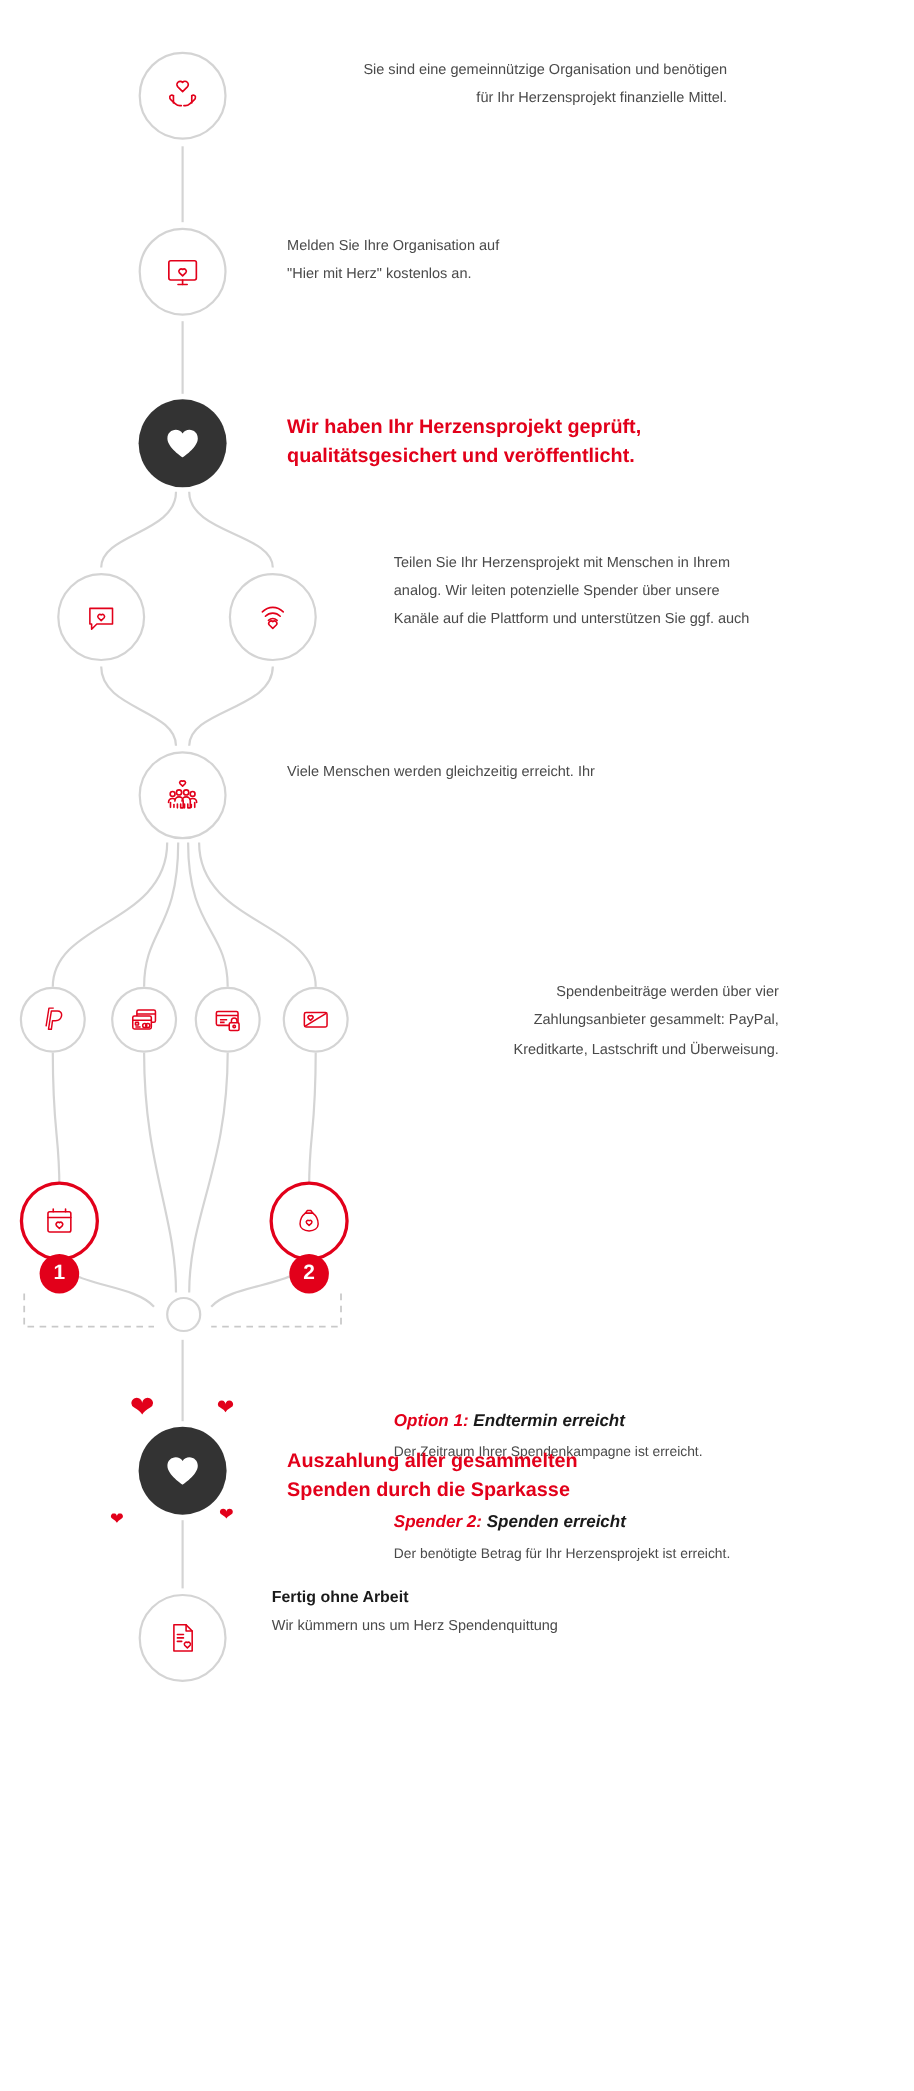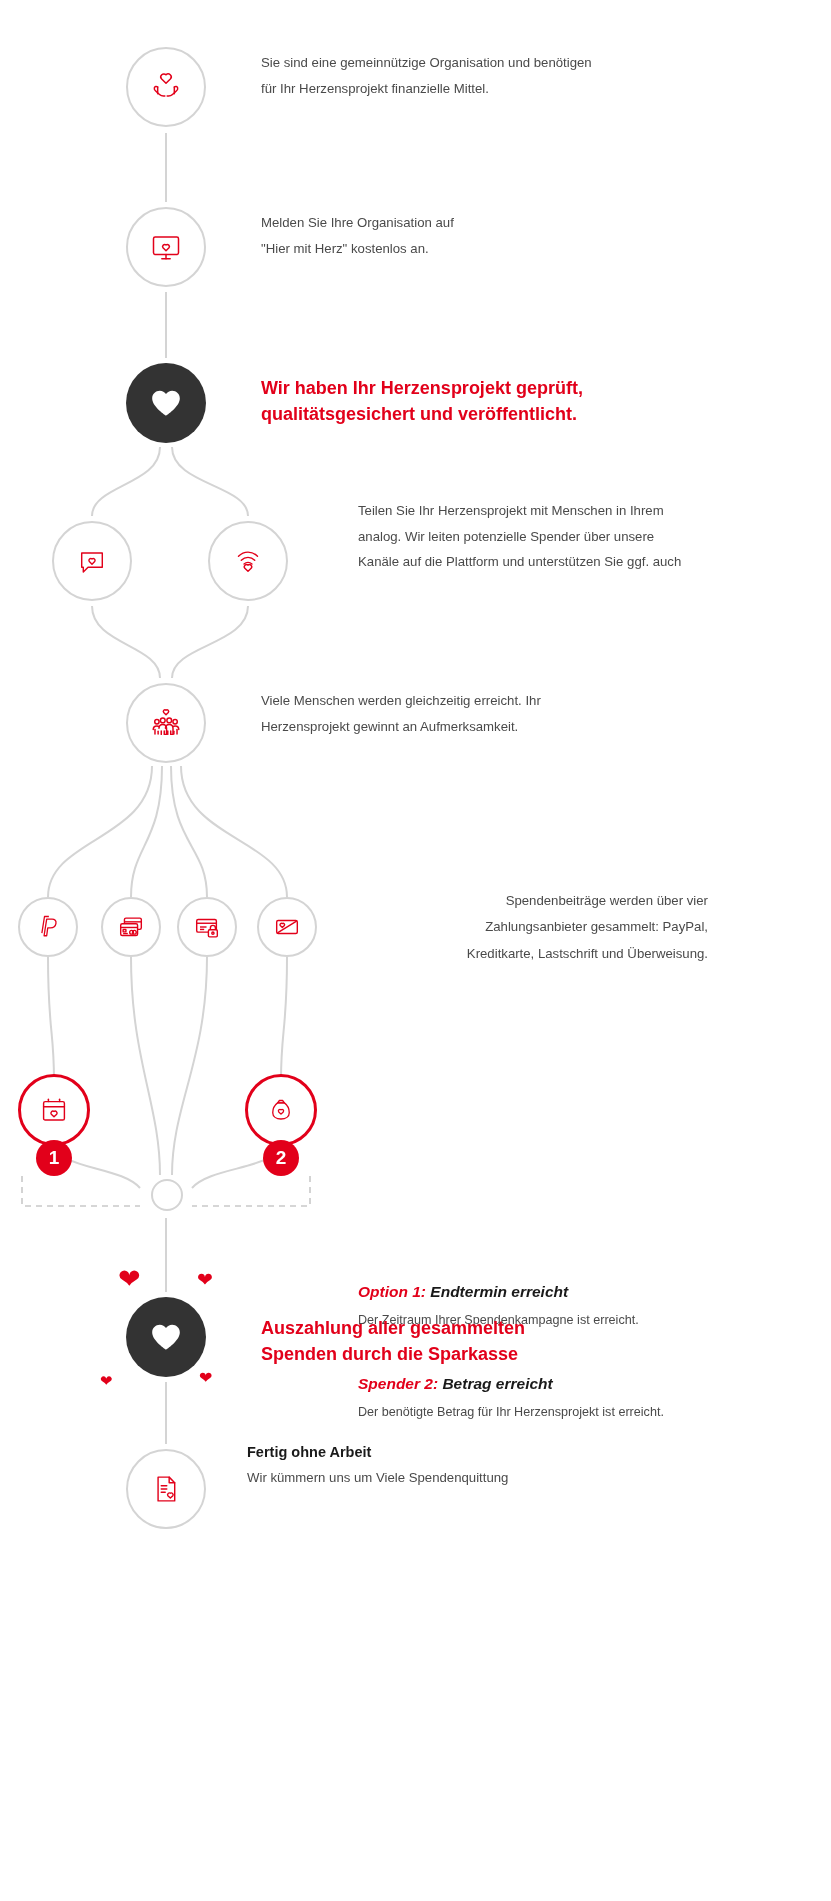--- a/index.html
+++ b/index.html
@@ -130,21 +130,21 @@
     <span>
       <svg width="40" height="40" viewBox="0 0 48 48" fill="none" stroke="#e2001a" stroke-width="1.8" stroke-linecap="round" stroke-linejoin="round">
         <path d="M24 19.5l-5.2-5.1a3.6 3.6 0 0 1 5.2-5 3.6 3.6 0 0 1 5.2 5z"></path>
         <path d="M14 24c-1.6-1.2-3.6-.6-4 1.2-.3 1.4.4 2.6 1.6 3.6l4.6 4.2c1.3 1.2 3 1.9 4.8 1.9h1.6"></path>
         <path d="M34 24c1.6-1.2 3.6-.6 4 1.2.3 1.4-.4 2.6-1.6 3.6l-4.6 4.2c-1.3 1.2-3 1.9-4.8 1.9h-1.6"></path>
         <path d="M14 24v8"></path>
           <path d="M34 24v8"></path>
       </svg>
     </span>
   </div>
-  <div class="txt" style="left:261px; top:50px; width:400px;">
+  <div class="txt" style="left:261px; top:50px; width:400px;text-align:right;">
     <div>Sie sind eine gemeinnützige Organisation und benötigen</div>
     <div>für Ihr Herzensprojekt finanzielle Mittel.</div>
   </div>
 
   <div class="node outline" style="left:126px; top:207px; width:80px; height:80px;">
     <span>
       <svg width="40" height="40" viewBox="0 0 48 48" fill="none" stroke="#e2001a" stroke-width="1.8" stroke-linecap="round" stroke-linejoin="round">
         <rect x="9" y="12" width="30" height="21" rx="2"></rect>
         <path d="M19 38h10"></path>
           <path d="M24 33v5"></path>
@@ -209,21 +209,20 @@
           <path d="M15 36.5v-3"></path>
         <circle cx="34.4" cy="22.6" r="2.5"></circle>
         <path d="M38.6 31.5c0-2.5-1.8-4.2-4.2-4.2-1 0-1.9.3-2.6.8"></path>
         <path d="M36.6 36.5v-5"></path>
           <path d="M33 36.5v-3"></path>
       </svg>
     </span>
   </div>
   <div class="txt" style="left:261px; top:688px; width:400px;">
     <div>Viele Menschen werden gleichzeitig erreicht. Ihr</div>
-    <div>Herzensprojekt gewinnt an Aufmerksamkeit.</div>
   </div>
 
   <div class="node outline" style="left:18px; top:897px; width:60px; height:60px;">
     <span>
       <svg width="28" height="28" viewBox="0 0 32 32" fill="none" stroke="#e2001a" stroke-width="1.5" stroke-linejoin="round">
         <path d="M11.5 26l3-19h6.2c3 0 4.9 1.8 4.4 4.8-.5 3.3-3 5.2-6.4 5.2h-3l-1.2 9z"></path>
         <path d="M9 23l3-19h5"></path>
       </svg>
     </span>
   </div>
@@ -292,21 +291,21 @@
       <svg width="30" height="30" viewBox="0 0 40 40" fill="none" stroke="#e2001a" stroke-width="1.8" stroke-linecap="round" stroke-linejoin="round">
         <path d="M15.5 10.5h9l-2.4-3.2h-4.2z"></path>
         <path d="M15.5 10.5C11.5 13.5 9 18.5 9 23.5c0 5.2 4.6 8.5 11 8.5s11-3.3 11-8.5c0-5-2.5-10-6.5-13z"></path>
         <path d="M20 25.5l-3-2.9a2.1 2.1 0 0 1 3-2.9 2.1 2.1 0 0 1 3 2.9z"></path>
       </svg>
     </span>
   </div>
   <div class="badge" style="left:263px; top:1140px;">2</div>
   <div class="opt-title" style="left:358px; top:1375px;">
     <span class="lbl">Spender 2: </span>
-    <span>Betrag erreicht</span>
+    <span>Spenden erreicht</span>
   </div>
   <div class="opt-sub" style="left:358px; top:1405px;">Der benötigte Betrag für Ihr Herzensprojekt ist erreicht.</div>
 
   <div class="node outline" style="left:151px; top:1179px; width:32px; height:32px;"></div>
 
   <div class="confetti" style="left:118px; top:1266px; font-size:27px;">❤</div>
   <div class="confetti" style="left:197px; top:1270px; font-size:19px;">❤</div>
   <div class="confetti" style="left:100px; top:1373px; font-size:15px;">❤</div>
   <div class="confetti" style="left:199px; top:1370px; font-size:16px;">❤</div>
 
@@ -328,15 +327,15 @@
         <path d="M14 9h14l7 7v23H14z"></path>
         <path d="M28 9v7h7"></path>
         <path d="M18 20h7"></path>
           <path d="M18 24h7"></path>
           <path d="M18 28h5"></path>
         <path d="M29.5 35.5l-3.2-3.1a2.3 2.3 0 0 1 3.2-3.1 2.3 2.3 0 0 1 3.2 3.1z"></path>
       </svg>
     </span>
   </div>
   <div class="final-title" style="left:247px; top:1444px;">Fertig ohne Arbeit</div>
-  <div class="final-sub" style="left:247px; top:1470px;">Wir kümmern uns um Viele Spendenquittung</div>
+  <div class="final-sub" style="left:247px; top:1470px;">Wir kümmern uns um Herz Spendenquittung</div>
 
 </div>
 
 </body></html>

